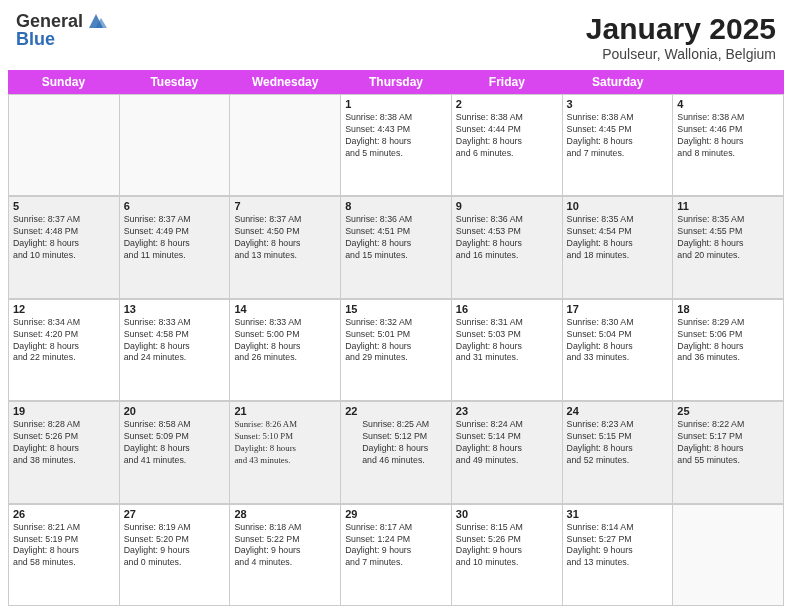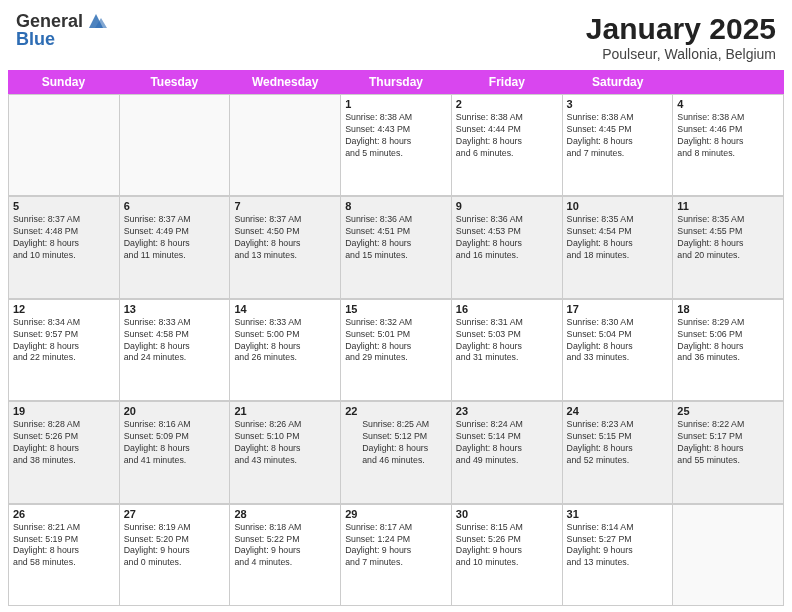--- a/index.html
+++ b/index.html
@@ -216,21 +216,21 @@
             <div class="day-info" style="white-space: pre-line;">Sunrise: 8:35 AM
 Sunset: 4:55 PM
 Daylight: 8 hours
 and 20 minutes.</div>
           </div>
         </div>
         <div class="cal-row">
           <div class="cal-cell">
             <div class="day-num">12</div>
             <div class="day-info" style="white-space: pre-line;">Sunrise: 8:34 AM
-Sunset: 9:57 PM
+Sunset: 4:20 PM
 Daylight: 8 hours
 and 22 minutes.</div>
           </div>
           <div class="cal-cell">
             <div class="day-num">13</div>
             <div class="day-info" style="white-space: pre-line;">Sunrise: 8:33 AM
 Sunset: 4:58 PM
 Daylight: 8 hours
 and 24 minutes.</div>
           </div>
@@ -273,28 +273,28 @@
         <div class="cal-row">
           <div class="cal-cell shaded">
             <div class="day-num">19</div>
             <div class="day-info" style="white-space: pre-line;">Sunrise: 8:28 AM
 Sunset: 5:26 PM
 Daylight: 8 hours
 and 38 minutes.</div>
           </div>
           <div class="cal-cell shaded">
             <div class="day-num">20</div>
-            <div class="day-info" style="white-space: pre-line;">Sunrise: 8:16 AM
+            <div class="day-info" style="white-space: pre-line;">Sunrise: 8:58 AM
 Sunset: 5:09 PM
 Daylight: 8 hours
 and 41 minutes.</div>
           </div>
           <div class="cal-cell shaded">
             <div class="day-num">21</div>
-            <div class="day-info" style="white-space: pre-line;">Sunrise: 8:26 AM
+            <div class="day-info" style="white-space: pre-line; font-family: Liberation Serif, serif;">Sunrise: 8:26 AM
 Sunset: 5:10 PM
 Daylight: 8 hours
 and 43 minutes.</div>
           </div>
           <div class="cal-cell shaded">
             <div class="day-num">22</div>
             <div class="day-info" style="white-space: pre-line; margin-left: 17px;">Sunrise: 8:25 AM
 Sunset: 5:12 PM
 Daylight: 8 hours
 and 46 minutes.</div>

